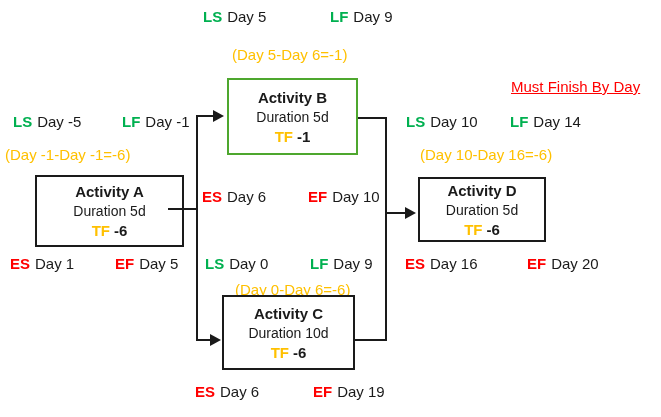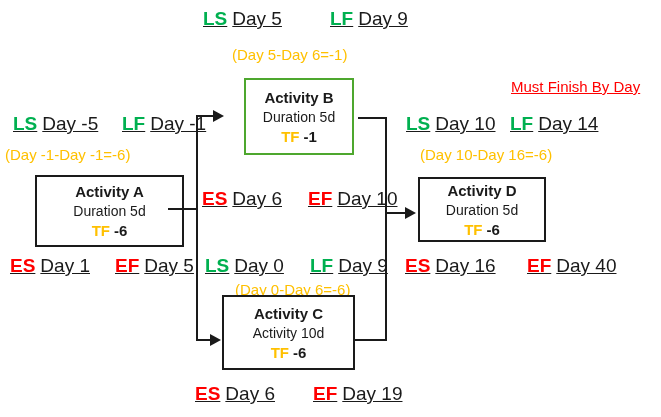--- a/index.html
+++ b/index.html
@@ -1,20 +1,20 @@
 <!DOCTYPE html>
 <html style="--green: #00B050; --gold: #FFC000; --red: #FF0000; --ink: #1a1a1a; --activity-b-border: #4EA72E;"><head>
 <meta charset="utf-8">
 <style>
   html,body{margin:0;padding:0;background:#fff;}
   .canvas{
     position:relative;width:661px;height:417px;background:#ffffff;overflow:hidden;
     font-family:"Liberation Sans",sans-serif;color:var(--ink,#1a1a1a);
   }
-  .lbl{position:absolute;font-size:19px;white-space:nowrap;color:var(--ink,#1a1a1a);text-decoration:underline;}
+  .lbl{position:absolute;font-size:15px;white-space:nowrap;color:var(--ink,#1a1a1a);}
   .tag{font-weight:bold;margin-right:5px;}
   .tag.green{color:var(--green,#00B050);}
   .tag.red{color:var(--red,#FF0000);}
   .calc{position:absolute;font-size:15px;white-space:nowrap;color:var(--gold,#FFC000);}
   .note{position:absolute;font-size:15px;white-space:nowrap;color:var(--red,#FF0000);text-decoration:underline;}
   .abox{
     position:absolute;border:2px solid var(--ink,#1a1a1a);background:#fff;
     display:flex;flex-direction:column;align-items:center;justify-content:center;gap:3px;
     box-sizing:border-box;
   }
@@ -81,49 +81,49 @@
   </div>
   <div class="lbl" style="left:310px;top:255px">
     <span class="tag green">LF</span><span>Day 9</span>
   </div>
   <div class="calc" style="left:235px;top:281px">(Day 0-Day 6=-6)</div>
 
   <div class="lbl" style="left:405px;top:255px">
     <span class="tag red">ES</span><span>Day 16</span>
   </div>
   <div class="lbl" style="left:527px;top:255px">
-    <span class="tag red">EF</span><span>Day 40</span>
+    <span class="tag red">EF</span><span>Day 20</span>
   </div>
 
   <div class="lbl" style="left:195px;top:383px">
     <span class="tag red">ES</span><span>Day 6</span>
   </div>
   <div class="lbl" style="left:313px;top:383px">
     <span class="tag red">EF</span><span>Day 19</span>
   </div>
 
   <div class="abox" style="left:35px;top:175px;width:149px;height:72px">
     <div class="t">Activity A</div>
     <div class="d">Duration 5d</div>
     <div class="tf">
       <span class="tag">TF</span><span>-6</span>
     </div>
   </div>
 
-  <div class="abox greenborder" style="left:244px;top:78px;width:110px;height:77px">
+  <div class="abox greenborder" style="left:227px;top:78px;width:131px;height:77px">
     <div class="t">Activity B</div>
     <div class="d">Duration 5d</div>
     <div class="tf">
       <span class="tag">TF</span><span>-1</span>
     </div>
   </div>
 
   <div class="abox" style="left:222px;top:295px;width:133px;height:75px">
     <div class="t">Activity C</div>
-    <div class="d">Activity 10d</div>
+    <div class="d">Duration 10d</div>
     <div class="tf">
       <span class="tag">TF</span><span>-6</span>
     </div>
   </div>
 
   <div class="abox" style="left:418px;top:177px;width:128px;height:65px">
     <div class="t">Activity D</div>
     <div class="d">Duration 5d</div>
     <div class="tf">
       <span class="tag">TF</span><span>-6</span>

